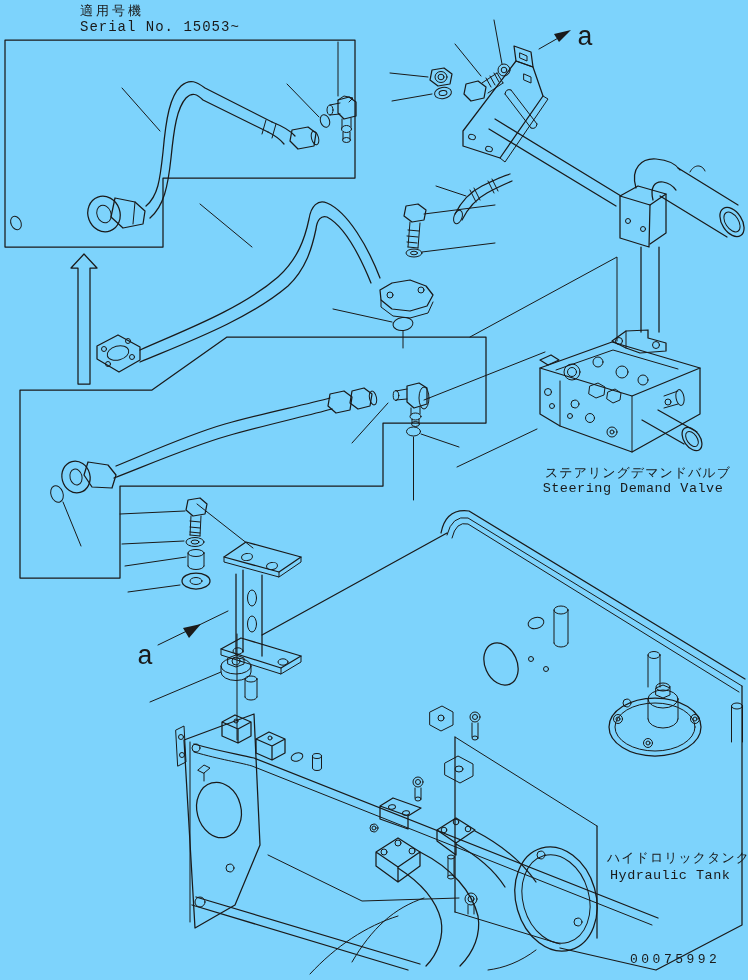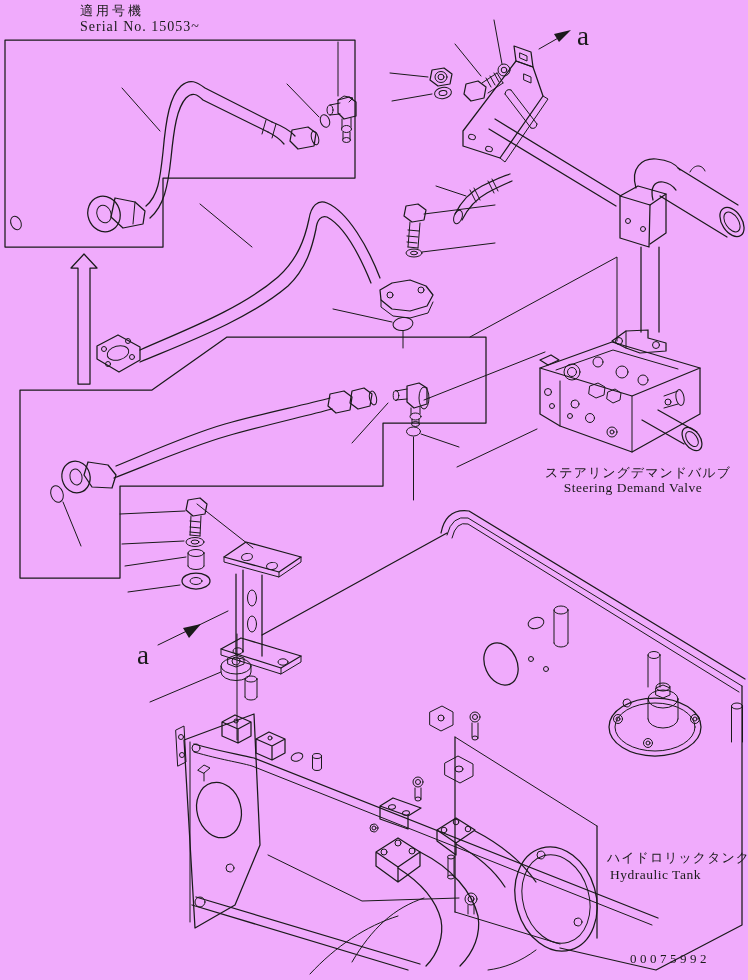--- a/index.html
+++ b/index.html
@@ -1,17 +1,17 @@
 <!DOCTYPE html>
 <html><head>
 <meta charset="utf-8">
 <style>
   html,body{margin:0;padding:0;background:#fff;}
-  .page{position:relative;width:748px;height:980px;background:#f0abfc;overflow:hidden;
-        font-family:Liberation Serif, serif;}
+  .page{position:relative;width:748px;height:980px;background:#7dd3fc;overflow:hidden;
+        font-family:Liberation Mono, monospace;}
   svg{position:absolute;left:0;top:0;}
   .ln{fill:none;stroke:#1a1a1a;stroke-width:1.25;stroke-linecap:round;stroke-linejoin:round;}
   .thin{fill:none;stroke:#1a1a1a;stroke-width:1;stroke-linecap:round;stroke-linejoin:round;}
   .solid{fill:#1a1a1a;stroke:none;}
   text{fill:#1a1a1a;}
   .jp{font-size:13px;letter-spacing:3px;}
   .jp2{font-size:13px;letter-spacing:1px;}
   .en{font-size:13.5px;letter-spacing:0.5px;}
   .hdr{font-size:14px;letter-spacing:1px;}
   .marker{font-size:27px;}

